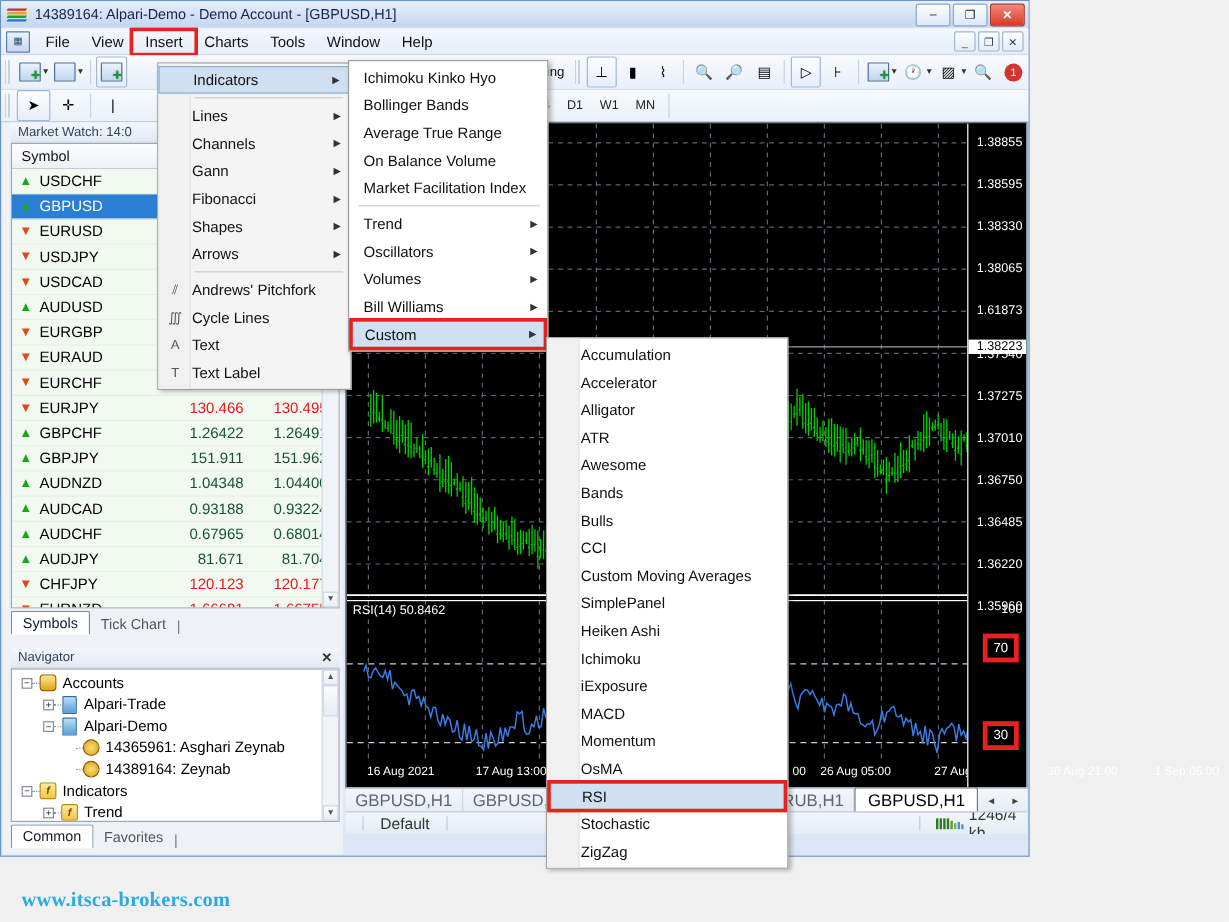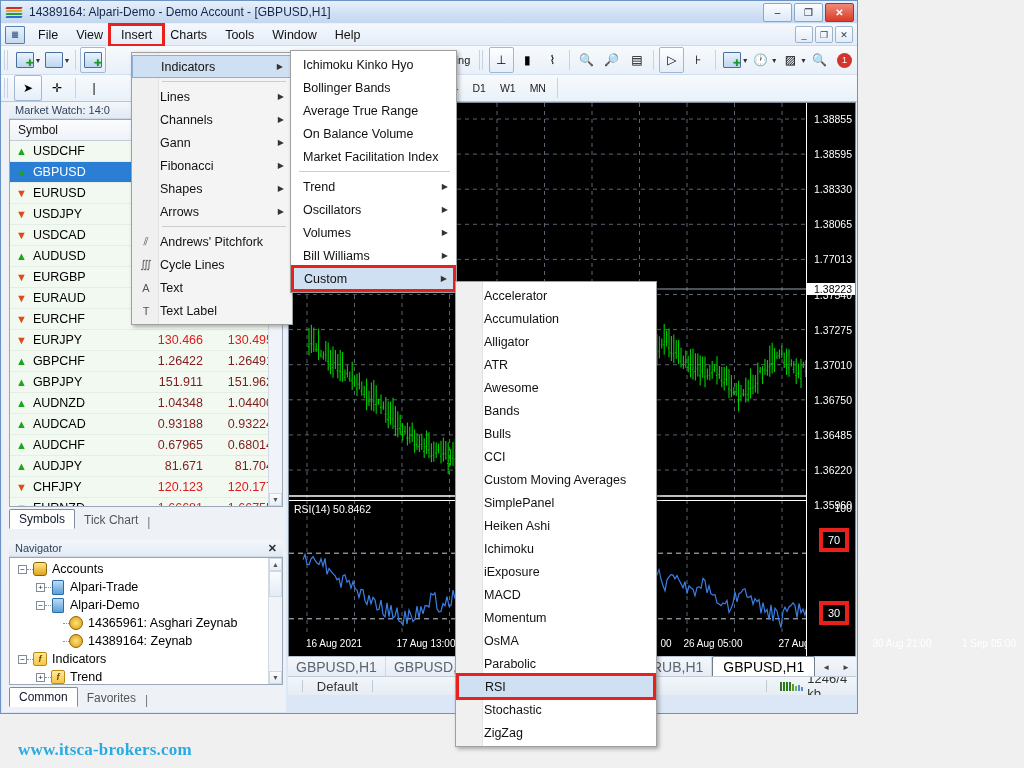--- a/index.html
+++ b/index.html
@@ -73,21 +73,21 @@
   .mw-head{display:flex;height:20px;background:linear-gradient(#fbfcfe,#eef2f7);
     border-bottom:1px solid #c3ccd8;font-size:12px;color:#111;align-items:center;}
   .mw-head div{padding-left:8px;box-sizing:border-box;}
   .mw-row{display:flex;height:20px;align-items:center;font-size:12.5px;
     border-bottom:1px solid #e4eee4;background:#f1f9f1;}
   .mw-row.sel{background:#2a7fd4;color:#fff;}
   .mw-sym{width:130px;display:flex;align-items:center;gap:6px;padding-left:6px;box-sizing:border-box;}
   .mw-bid,.mw-ask{width:70px;text-align:right;padding-right:7px;box-sizing:border-box;}
   .up{color:#1aa81a;font-size:11px;line-height:1;}
   .dn{color:#e04a16;font-size:11px;line-height:1;}
-  .px-up{color:#7f1d1d;}
+  .px-up{color:#14532d;}
   .px-dn{color:#e01a1a;}
   .mw-scroll{position:absolute;right:0;top:20px;width:13px;bottom:0;background:#f0f3f7;border-left:1px solid #d3dae3;}
   .sb-arrow{height:13px;display:flex;align-items:center;justify-content:center;font-size:7px;color:#555;
     background:linear-gradient(#fafcfe,#e8eef6);border:1px solid #cfd8e3;box-sizing:border-box;}
 
   .tabstrip{position:absolute;display:flex;align-items:flex-end;height:20px;}
   .tab{font-size:12px;padding:2px 9px;color:#555;}
   .tab.active{background:#fff;border:1px solid #7d8c9e;border-bottom:1px solid #fff;color:#0f172a;border-radius:2px 2px 0 0;}
 
   
@@ -1142,21 +1142,21 @@
         <span class="xlab" style="left:700px;">1 Sep 05:00</span>
 
       </div>
 
       <div class="price-scale">
         <div id="ptick-holder">
             <div class="ptick" style="top: 16px;">1.38855</div>
             <div class="ptick" style="top: 51.1px;">1.38595</div>
             <div class="ptick" style="top: 86.2px;">1.38330</div>
             <div class="ptick" style="top: 121.3px;">1.38065</div>
-            <div class="ptick" style="top: 156.4px;">1.77013</div>
+            <div class="ptick" style="top: 156.4px;">1.61873</div>
             <div class="ptick" style="top: 191.5px;">1.37540</div>
             <div class="ptick" style="top: 226.6px;">1.37275</div>
             <div class="ptick" style="top: 261.7px;">1.37010</div>
             <div class="ptick" style="top: 296.8px;">1.36750</div>
             <div class="ptick" style="top: 331.9px;">1.36485</div>
             <div class="ptick" style="top: 367px;">1.36220</div>
             <div class="ptick" style="top: 402.1px;">1.35960</div>
           </div>
         <div class="cur-price" style="top:186px;">1.38223</div>
         <div class="ptick" style="top:405px;">100</div>
@@ -1320,28 +1320,28 @@
           <span class="arrow">▶</span>
         </div>
       </div>
   </div>
 
   <div class="menu white" id="menu-custom">
     <div class="stripe"></div>
     <div id="custom-items" style="position:relative;">
         <div class="mi">
           <span class="gut"></span>
+          <span class="lbl">Accumulation</span>
+        </div>
+        <div class="mi">
+          <span class="gut"></span>
           <span class="lbl">Accelerator</span>
         </div>
         <div class="mi">
           <span class="gut"></span>
-          <span class="lbl">Accumulation</span>
-        </div>
-        <div class="mi">
-          <span class="gut"></span>
           <span class="lbl">Alligator</span>
         </div>
         <div class="mi">
           <span class="gut"></span>
           <span class="lbl">ATR</span>
         </div>
         <div class="mi">
           <span class="gut"></span>
           <span class="lbl">Awesome</span>
         </div>
@@ -1381,24 +1381,20 @@
           <span class="gut"></span>
           <span class="lbl">MACD</span>
         </div>
         <div class="mi">
           <span class="gut"></span>
           <span class="lbl">Momentum</span>
         </div>
         <div class="mi">
           <span class="gut"></span>
           <span class="lbl">OsMA</span>
-        </div>
-        <div class="mi">
-          <span class="gut"></span>
-          <span class="lbl">Parabolic</span>
         </div>
         <div class="mi sel redbox">
           <span class="gut"></span>
           <span class="lbl">RSI</span>
         </div>
         <div class="mi">
           <span class="gut"></span>
           <span class="lbl">Stochastic</span>
         </div>
         <div class="mi">

